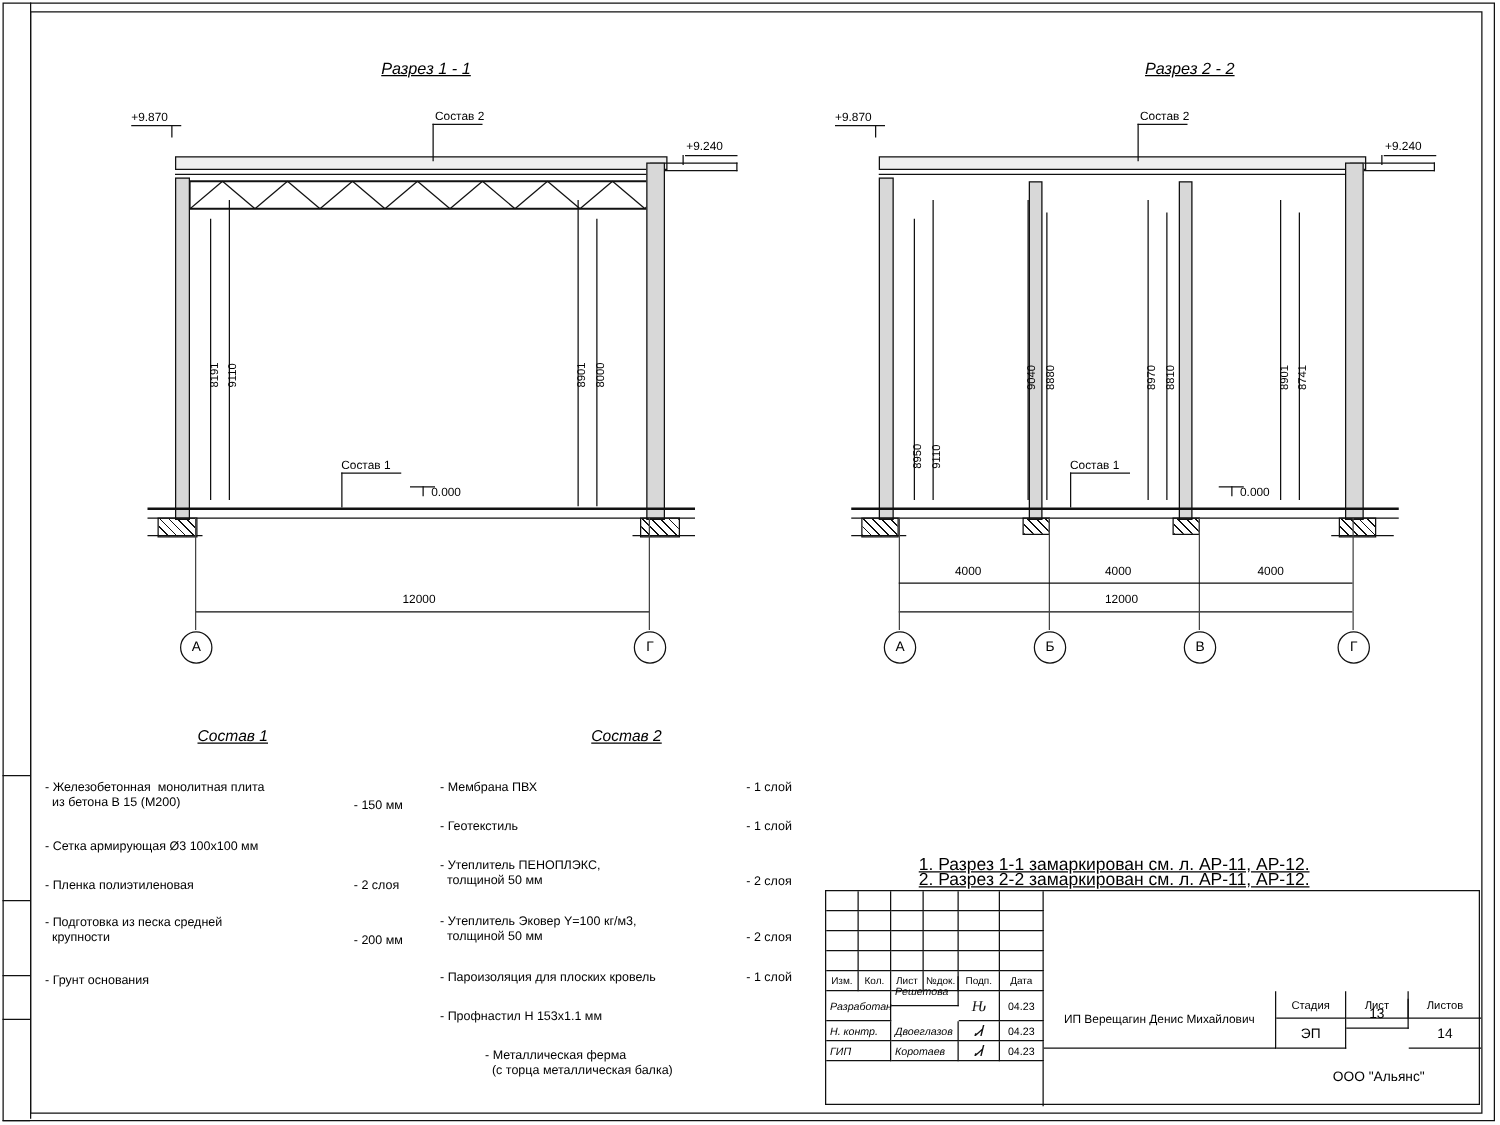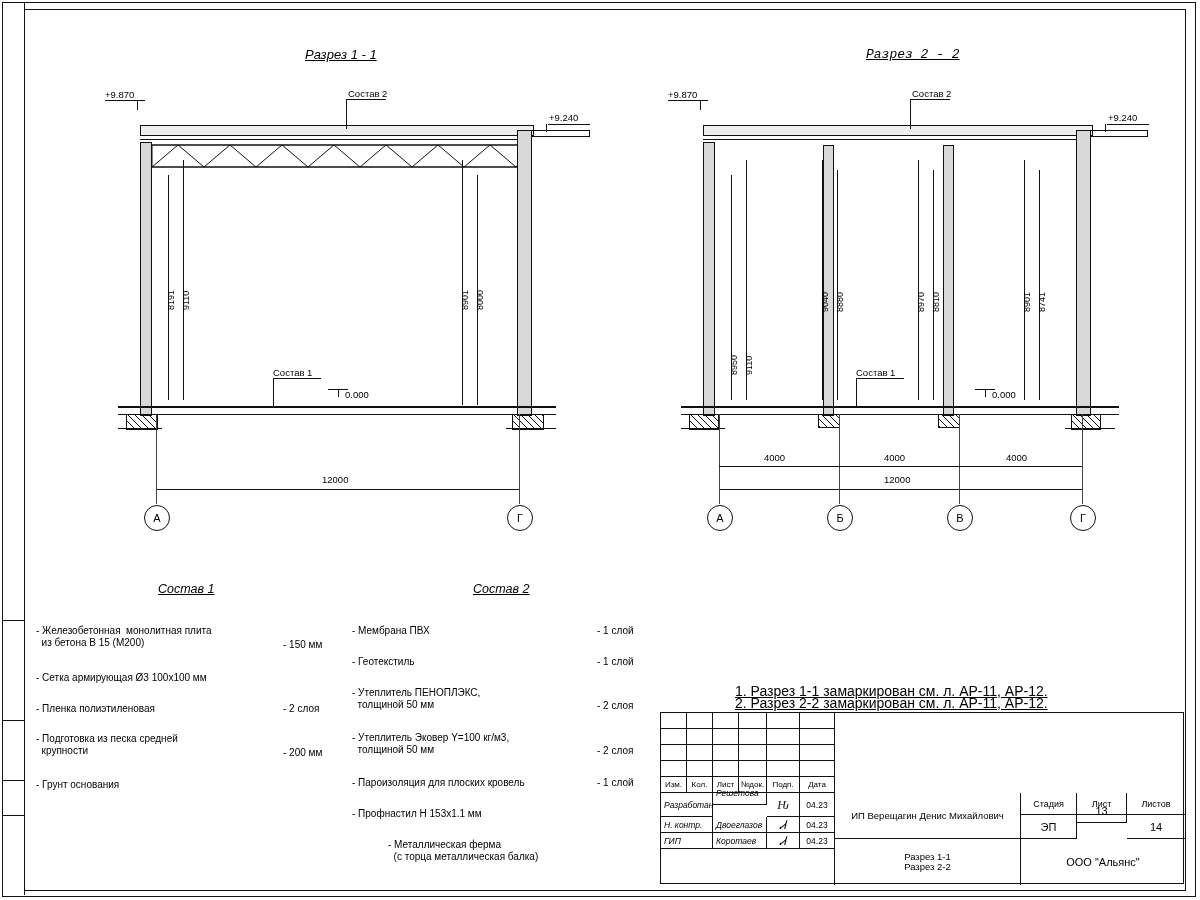--- a/index.html
+++ b/index.html
@@ -129,21 +129,21 @@
 
   <div class="ln ln-v thin" style="left:156px;top:414px;height:75px;"></div>
   <div class="ln ln-v thin" style="left:519px;top:414px;height:75px;"></div>
   <div class="dim" style="left:156px;top:489px;width:364px;"></div>
   <div class="lbl" style="left:322px;top:474px;">12000</div>
   <div class="ln ln-v thin" style="left:156px;top:489px;height:15px;"></div>
   <div class="ln ln-v thin" style="left:519px;top:489px;height:15px;"></div>
   <div class="circ" style="left:144px;top:505px;">А</div>
   <div class="circ" style="left:507px;top:505px;">Г</div>
 
-  <div class="sec-title" style="left:866px;top:47px;font-family:Liberation Mono, monospace;">Разрез 2 - 2</div>
+  <div class="sec-title" style="left:916px;top:47px;">Разрез 2 - 2</div>
 
   <div class="lbl" style="left:668px;top:89px;">+9.870</div>
   <div class="lbl" style="left:1108px;top:112px;">+9.240</div>
   <div class="lbl" style="left:912px;top:88px;">Состав 2</div>
   <div class="lbl" style="left:856px;top:367px;">Состав 1</div>
   <div class="lbl" style="left:992px;top:389px;">0.000</div>
 
   <div class="ln ln-h" style="left:668px;top:100px;width:40px;"></div>
   <div class="ln ln-v" style="left:700px;top:100px;height:10px;"></div>
   <div class="ln ln-h" style="left:1107px;top:124px;width:42px;"></div>
@@ -320,23 +320,20 @@
       <span class="sign">Ꮧ</span>
     </div>
     <div class="stamp-cell" style="left:139px;top:120px;width:35px;height:16px;">04.23</div>
 
     <div class="stamp-cell" style="left:0px;top:136px;width:174px;height:36px;border-bottom:none;"></div>
 
 
 
     <div class="stamp-cell" style="left:174px;top:80px;width:186px;height:46px;font-size:9.5px;">ИП Верещагин Денис Михайлович</div>
 
-    <div class="stamp-cell" style="left:174px;top:126px;width:186px;height:46px;white-space:pre-line;
-         border-bottom:none;font-size:9.5px;">Разрез 1-1
-Разрез 2-2</div>
 
     <div class="stamp-cell" style="left:360px;top:80px;width:56px;height:22px;font-size:9px;">Стадия</div>
     <div class="stamp-cell" style="left:416px;top:80px;width:50px;height:22px;font-size:9px;">Лист</div>
     <div class="stamp-cell nr" style="left:466px;top:80px;width:58px;height:22px;font-size:9px;border-right:none;">Листов</div>
 
     <div class="stamp-cell" style="left:360px;top:102px;width:56px;height:24px;font-size:11px;">ЭП</div>
     <div class="stamp-cell" style="left:416px;top:86px;width:50px;height:24px;font-size:11px;">13</div>
     <div class="stamp-cell nr" style="left:466px;top:102px;width:58px;height:24px;font-size:11px;border-right:none;">14</div>
 
     <div class="stamp-cell nr" style="left:360px;top:126px;width:164px;height:46px;font-size:11px;

